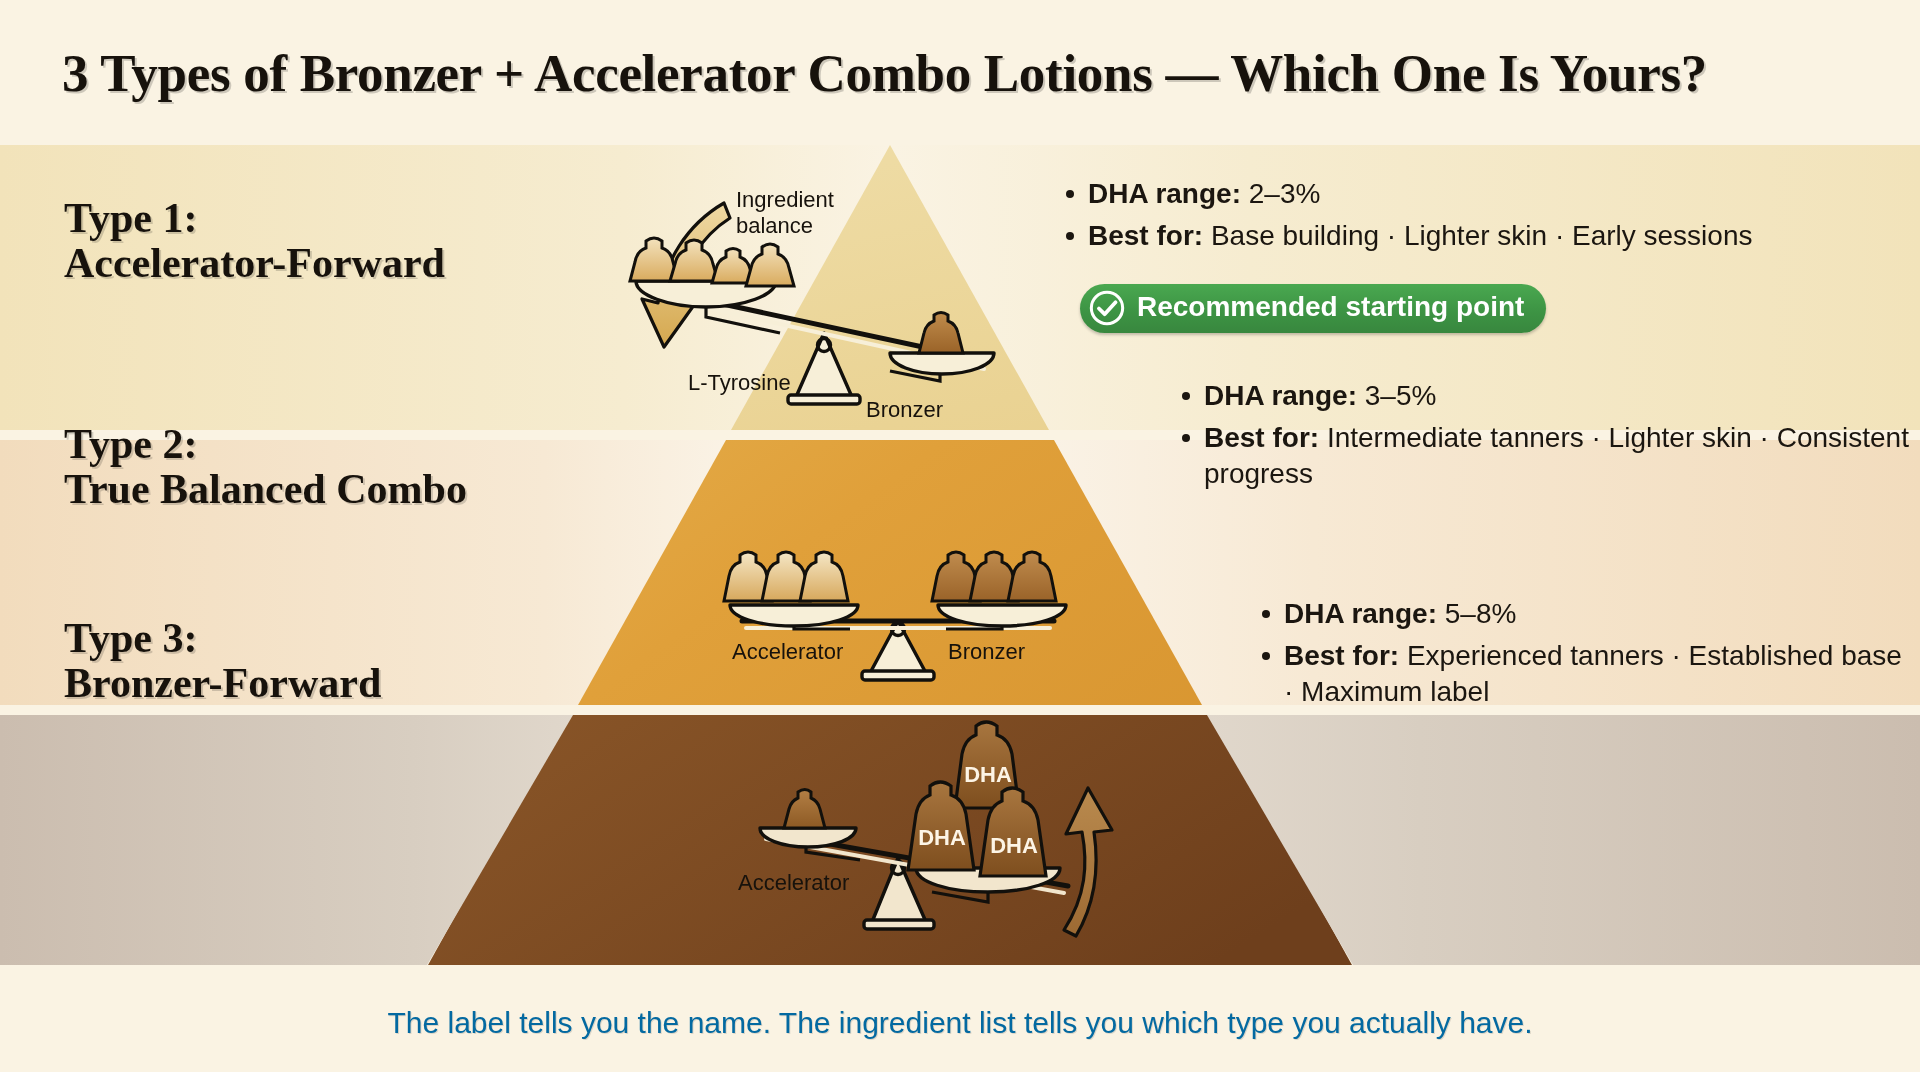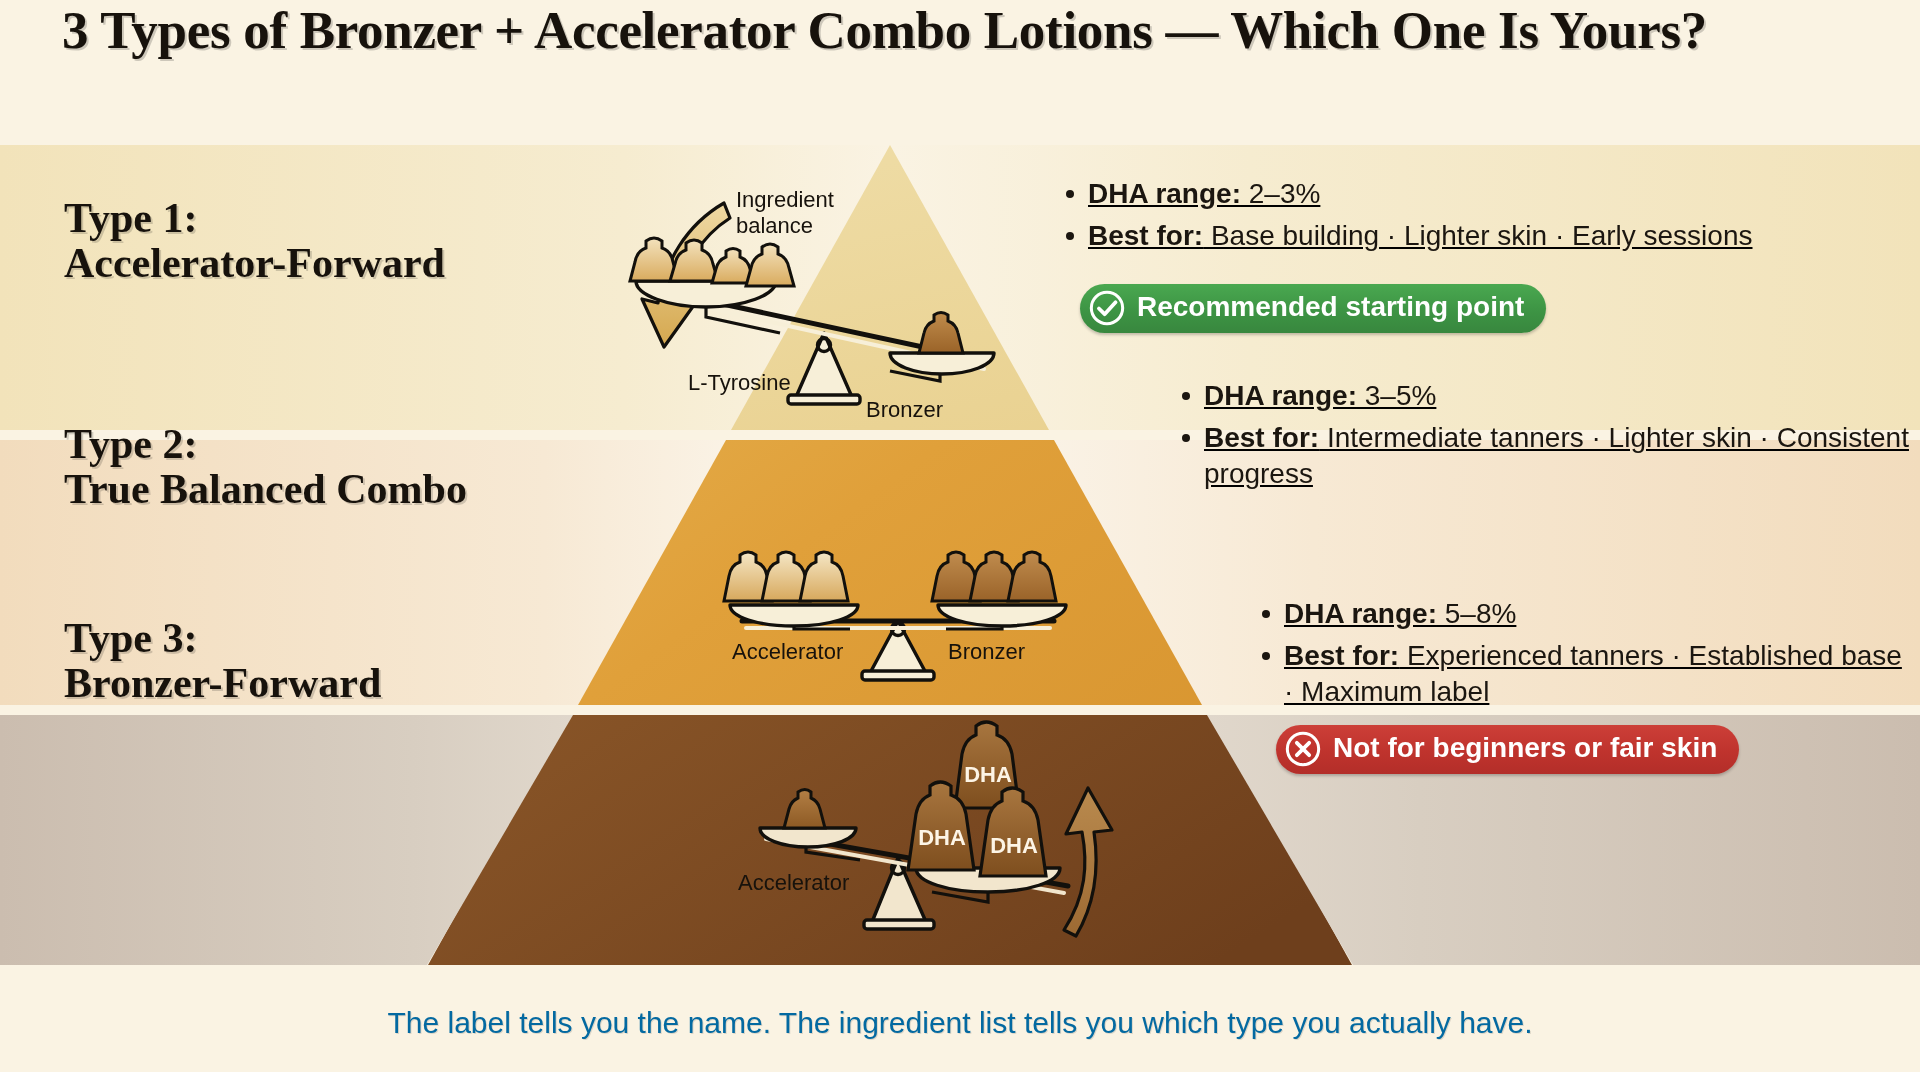--- a/index.html
+++ b/index.html
@@ -7,21 +7,21 @@
     width:1920px;height:1072px;overflow:hidden;
     background:#faf3e3;
     font-family:"Liberation Sans", sans-serif;
   }
   #stage{position:relative;width:1920px;height:1072px;background:#faf3e3;}
 
   
   .header{
     position:absolute;left:0;top:0;width:1920px;height:145px;
     background:#faf3e3;
-    display:flex;
+    display:flex;align-items:center;
     z-index:6;
   }
   .header-title{
     margin-left:62px;
     font-family:"Liberation Serif", serif;
     font-weight:bold;
     font-size:53px;
     letter-spacing:-0.3px;
     color:#17120c;
     white-space:nowrap;
@@ -53,21 +53,21 @@
   }
   .type-label .l1{display:block;}
   .type-label .l2{display:block;}
 
   #label1{left:64px;top:196px;}
   #label2{left:64px;top:422px;}
   #label3{left:64px;top:616px;}
 
   
   .content{position:absolute;z-index:5;}
-  .bullets{list-style:none;margin:0;padding:0;text-decoration:underline;}
+  .bullets{list-style:none;margin:0;padding:0;}
   .bullets li{
     position:relative;
     padding-left:26px;
     font-size:28px;
     line-height:1.29;
     color:#1b1610;
     margin-bottom:6px;
     font-family:"Liberation Sans", sans-serif;
   }
   .bullets li:before{
@@ -409,26 +409,19 @@
 
   <div class="content" id="content3">
     <ul class="bullets">
       <li>
         <b>DHA range:</b><span> 5–8%</span>
       </li>
       <li>
         <b>Best for:</b><span> Experienced tanners · Established base · Maximum label</span>
       </li>
     </ul>
-    <div class="badge badge-red">
-      <svg class="ico" viewBox="0 0 40 40">
-        <circle cx="20" cy="20" r="16.5" fill="none" stroke="#ffffff" stroke-width="3.2"></circle>
-        <path d="M13.5,13.5 L26.5,26.5 M26.5,13.5 L13.5,26.5" fill="none" stroke="#ffffff" stroke-width="4" stroke-linecap="round"></path>
-      </svg>
-      <span class="btext">Not for beginners or fair skin</span>
-    </div>
   </div>
 
   <div class="footer">
     <div class="footer-text">The label tells you the name. The ingredient list tells you which type you actually have.</div>
   </div>
 
 </div>
 
 </body></html>

